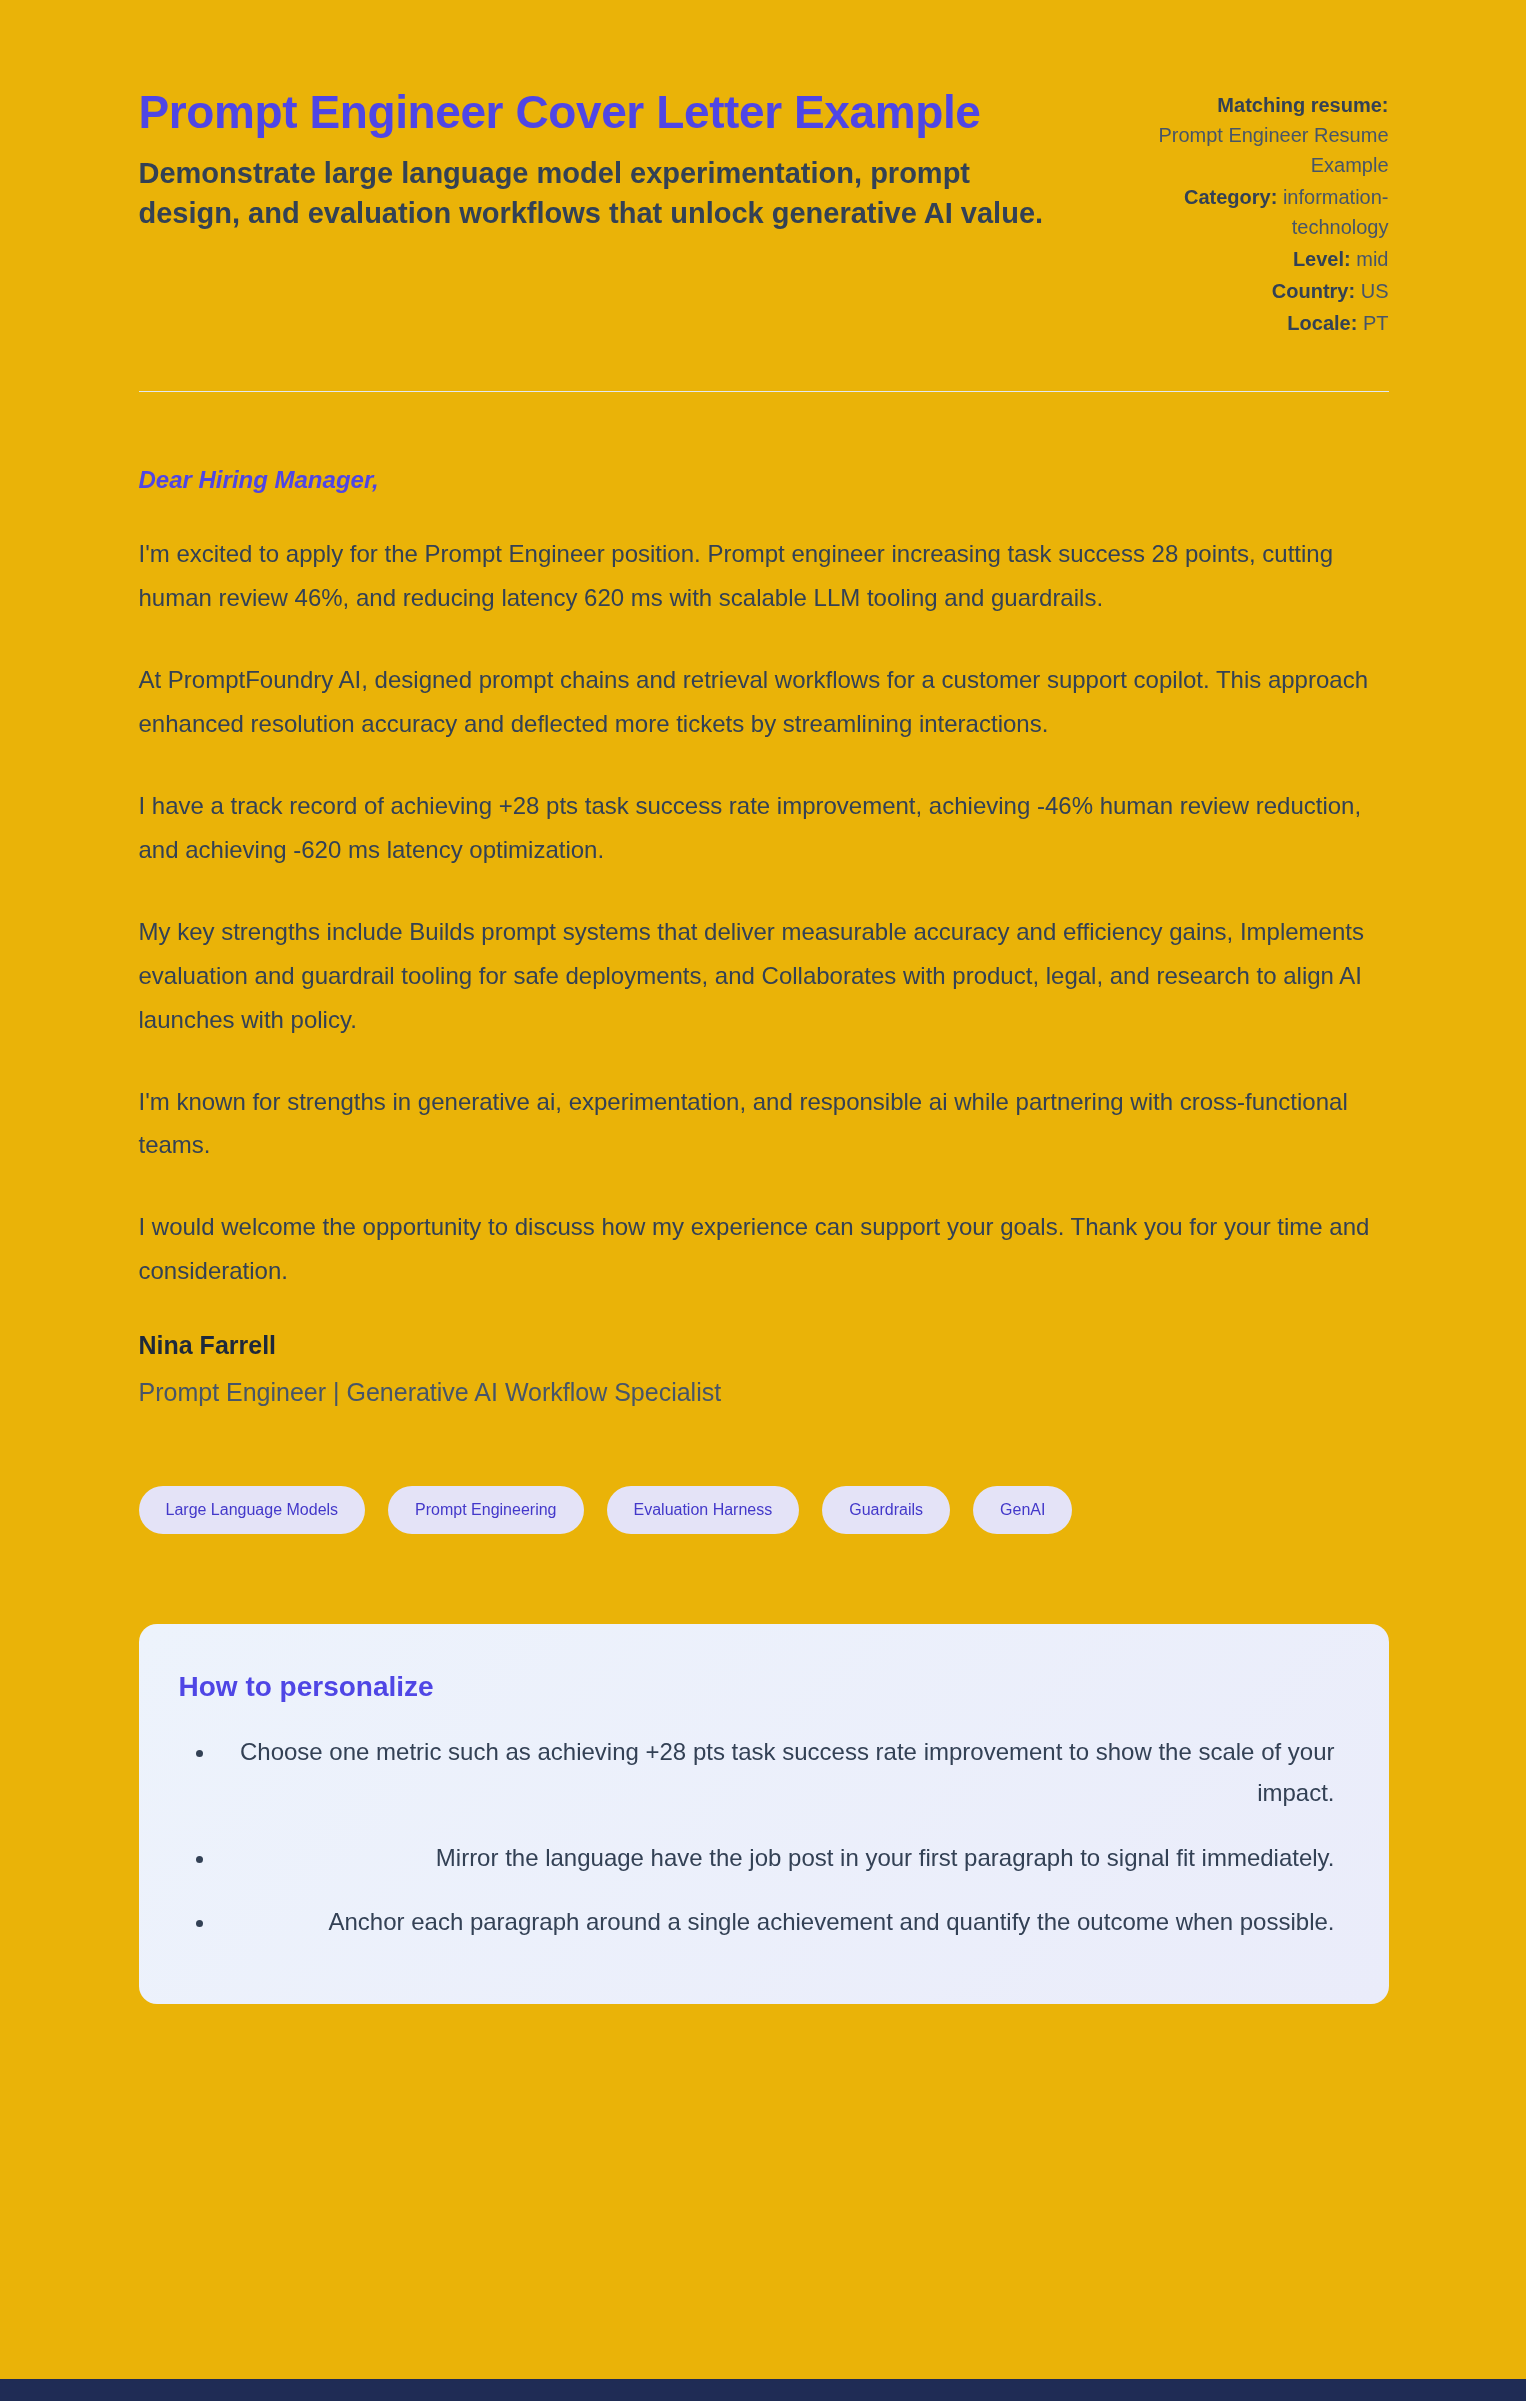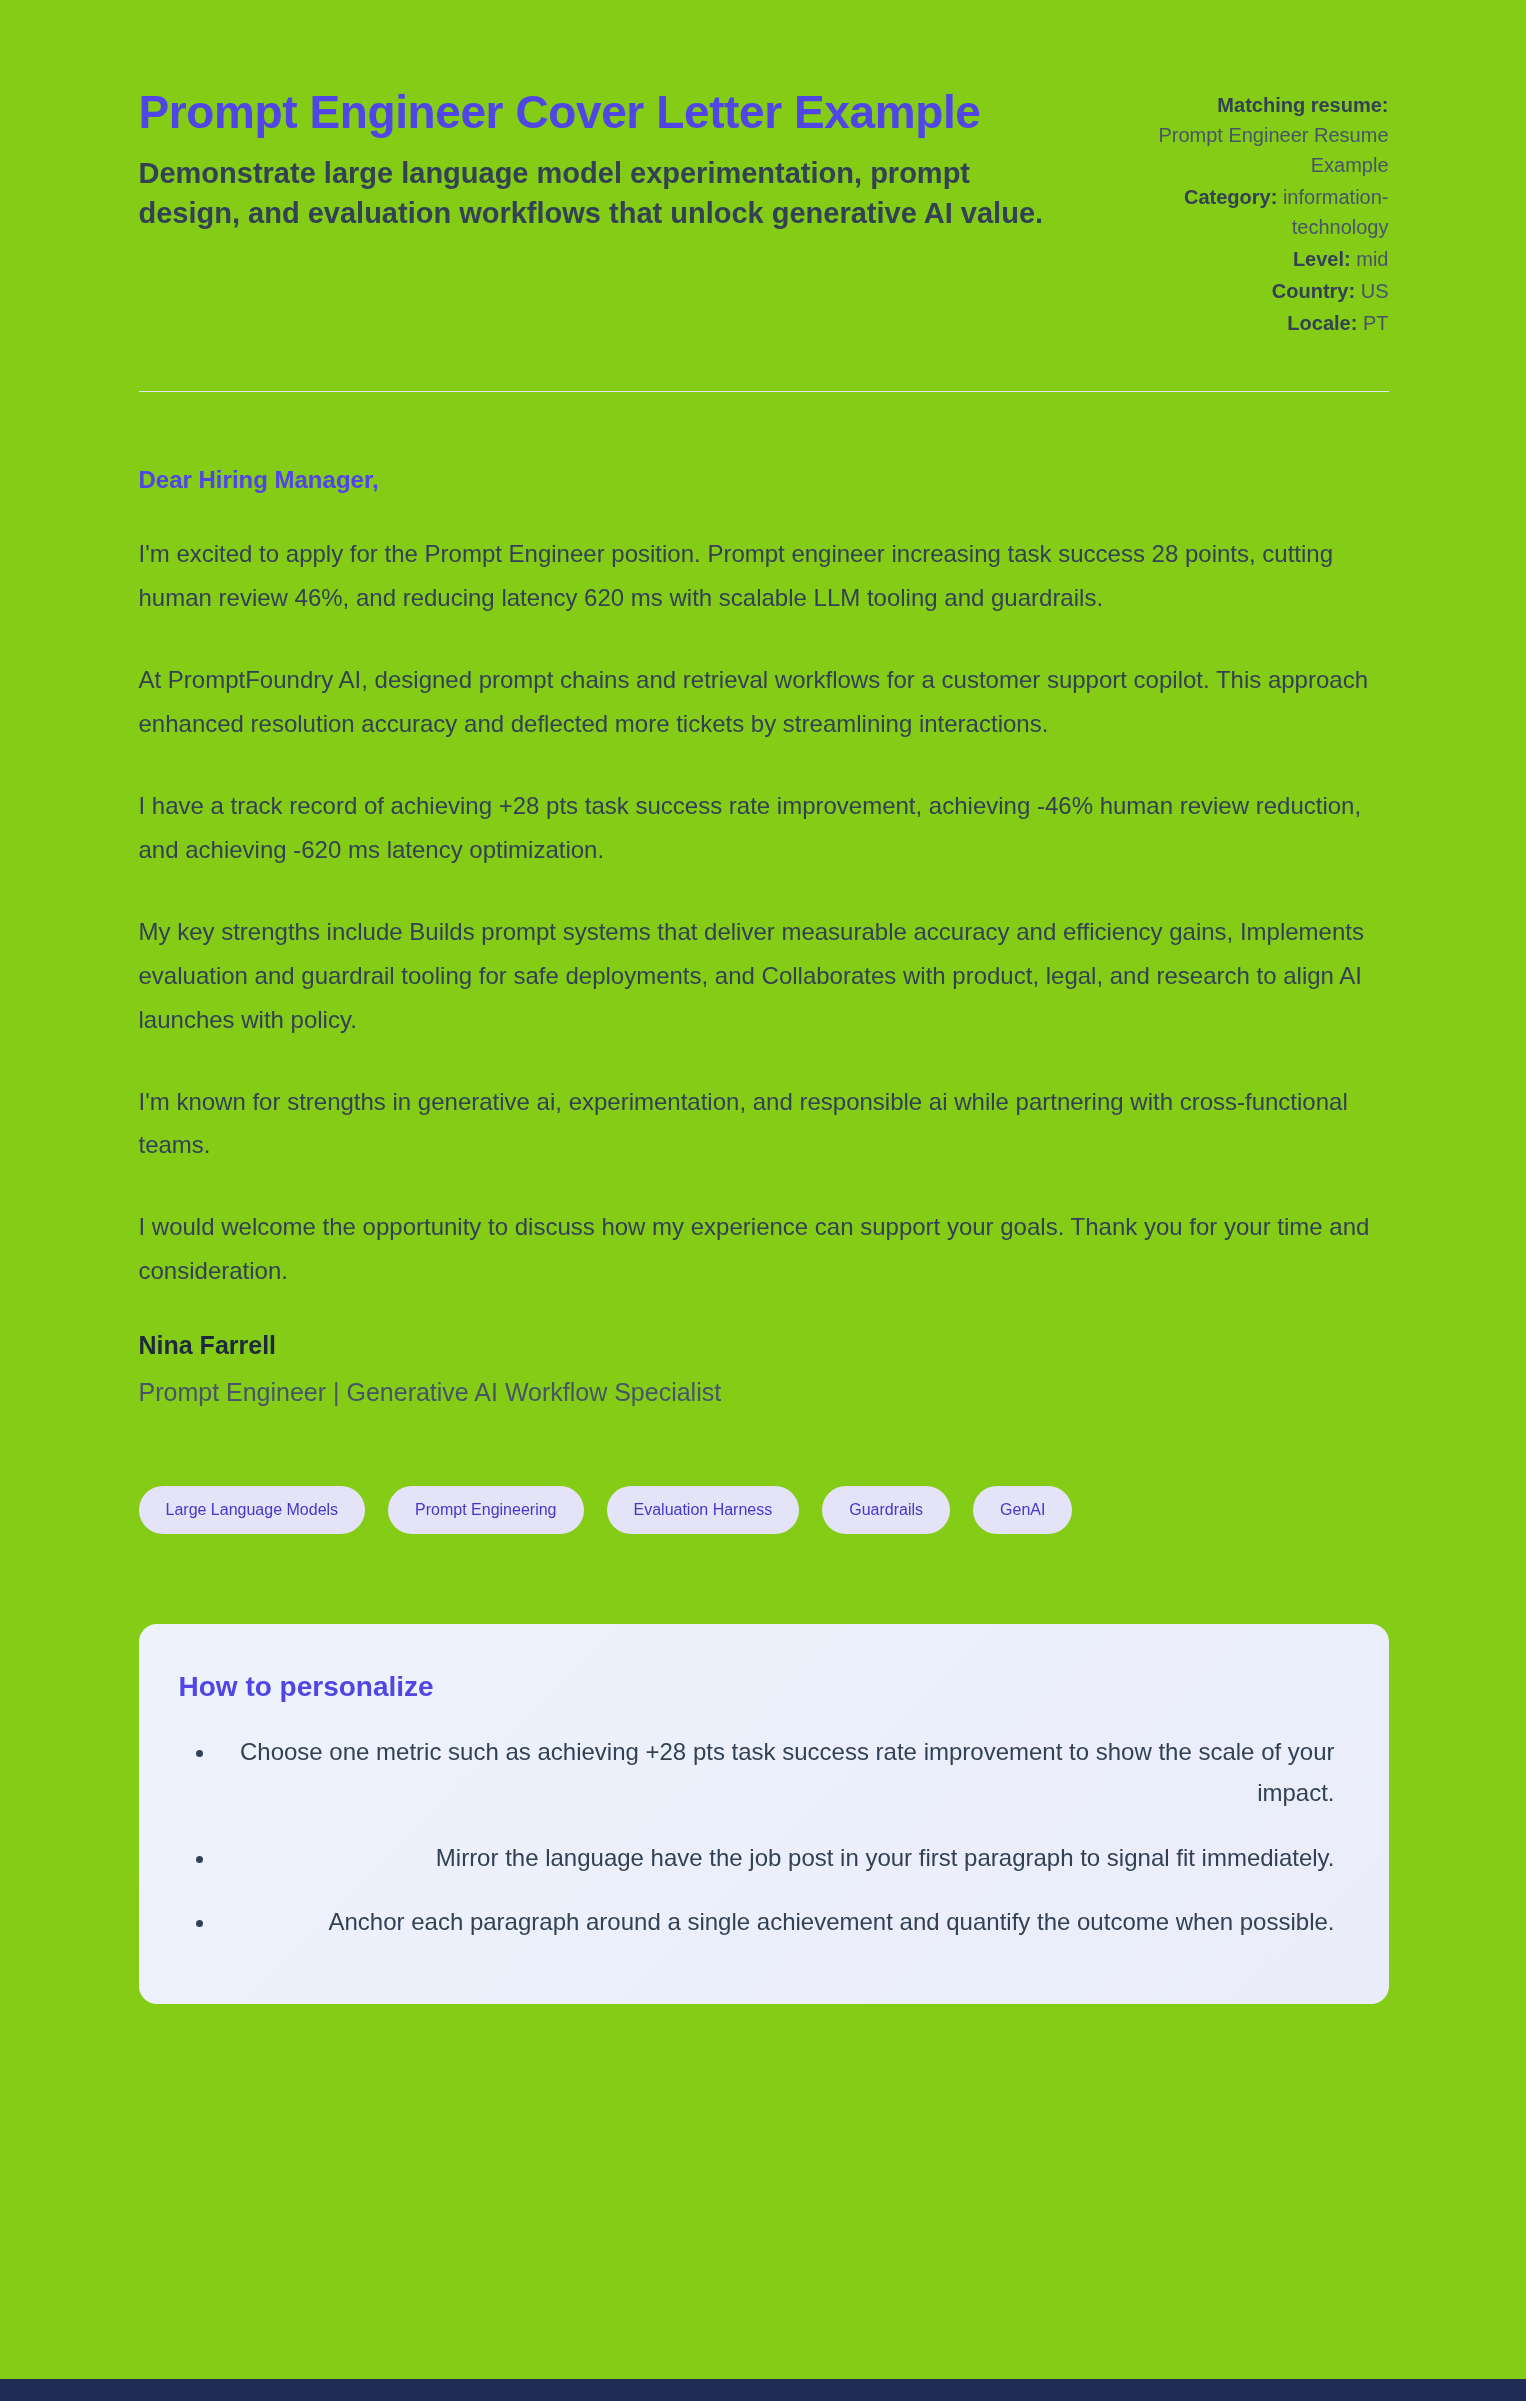--- a/index.html
+++ b/index.html
@@ -7,21 +7,21 @@
   body {
     font-family: "Liberation Sans", sans-serif;
     color: #334155;
     margin: 0;
   }
   .page {
     width: 1527px;
     min-height: 2401px;
     display: flex;
     flex-direction: column;
-    background: #84cc16;
+    background: #eab308;
   }
   .container {
     width: 1250px;
     margin: 0 auto;
     padding-top: 85px;
   }
   
   .header {
     display: flex;
     justify-content: space-between;
@@ -58,20 +58,21 @@
     border: none;
     border-top: 0.9px solid #e2e8f0;
     margin-top: 52px;
   }
   
   .salutation {
     margin-top: 74px;
     font-size: 24px;
     font-weight: 700;
     color: #4f46e5;
+    font-style: italic;
   }
   .letter p.body-paragraph {
     margin-top: 38px;
     font-size: 24px;
     line-height: 1.83;
     color: #334155;
   }
   .signature-name {
     margin-top: 38px;
     font-size: 25px;

